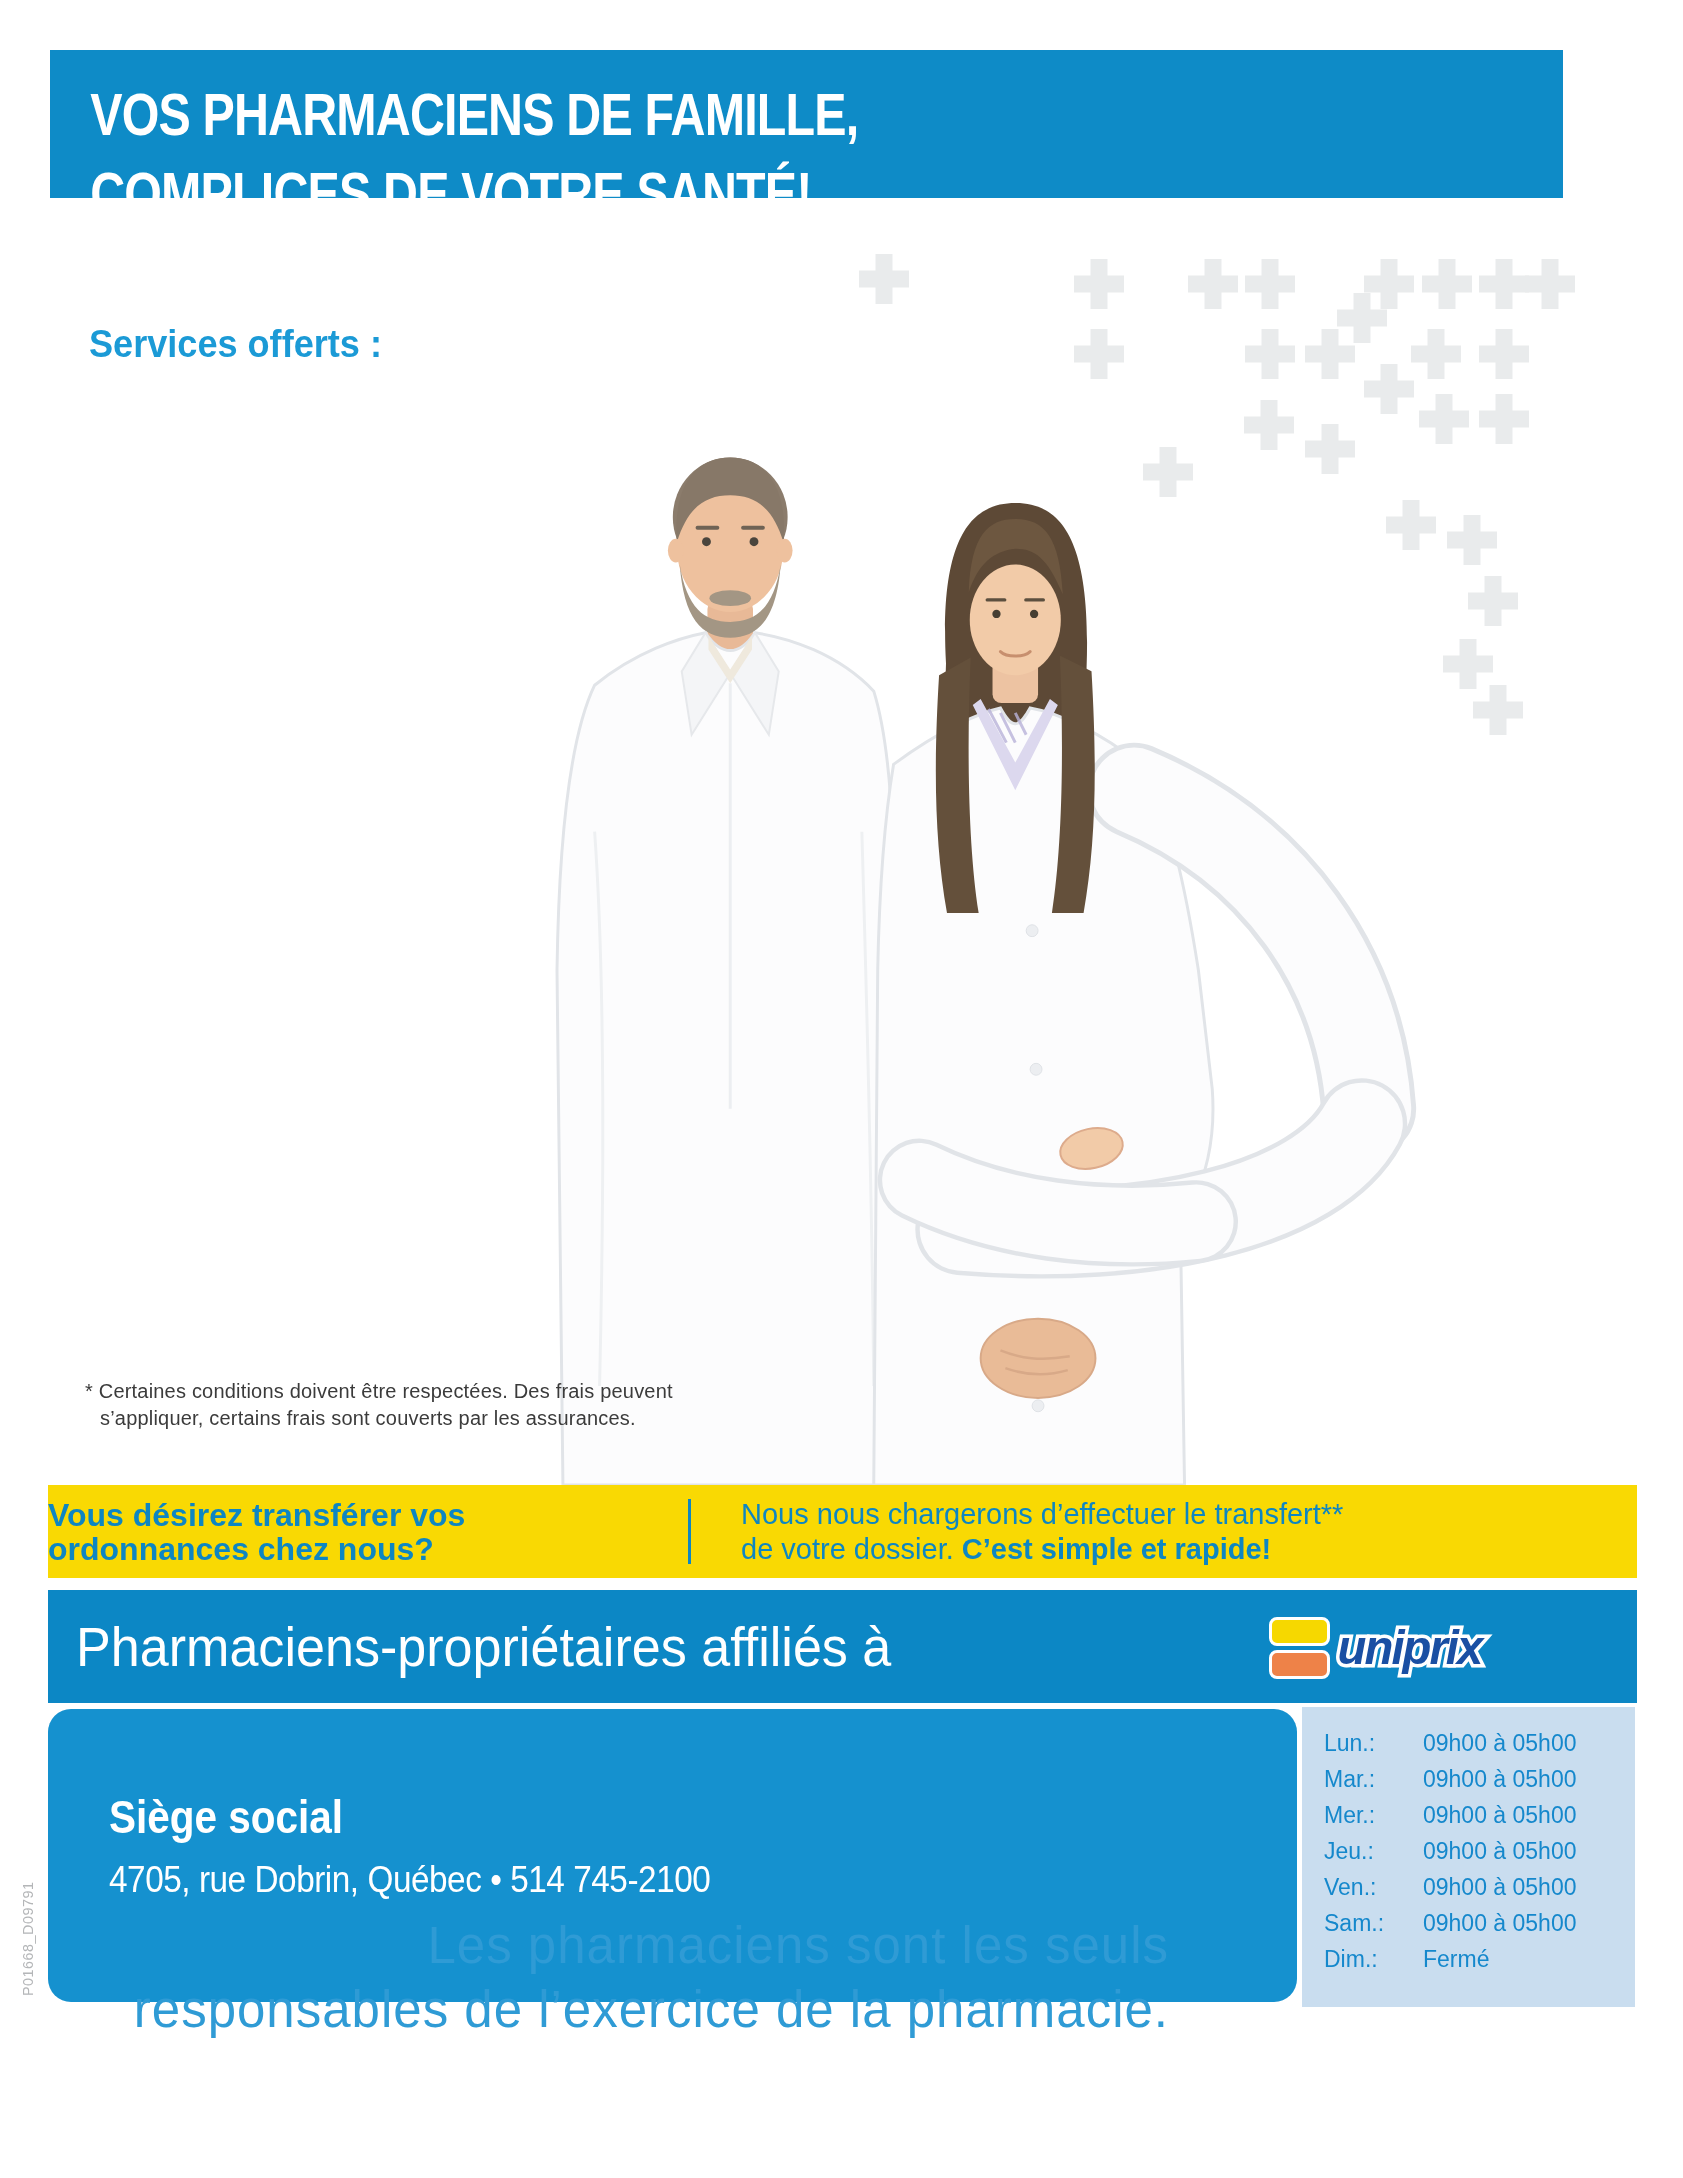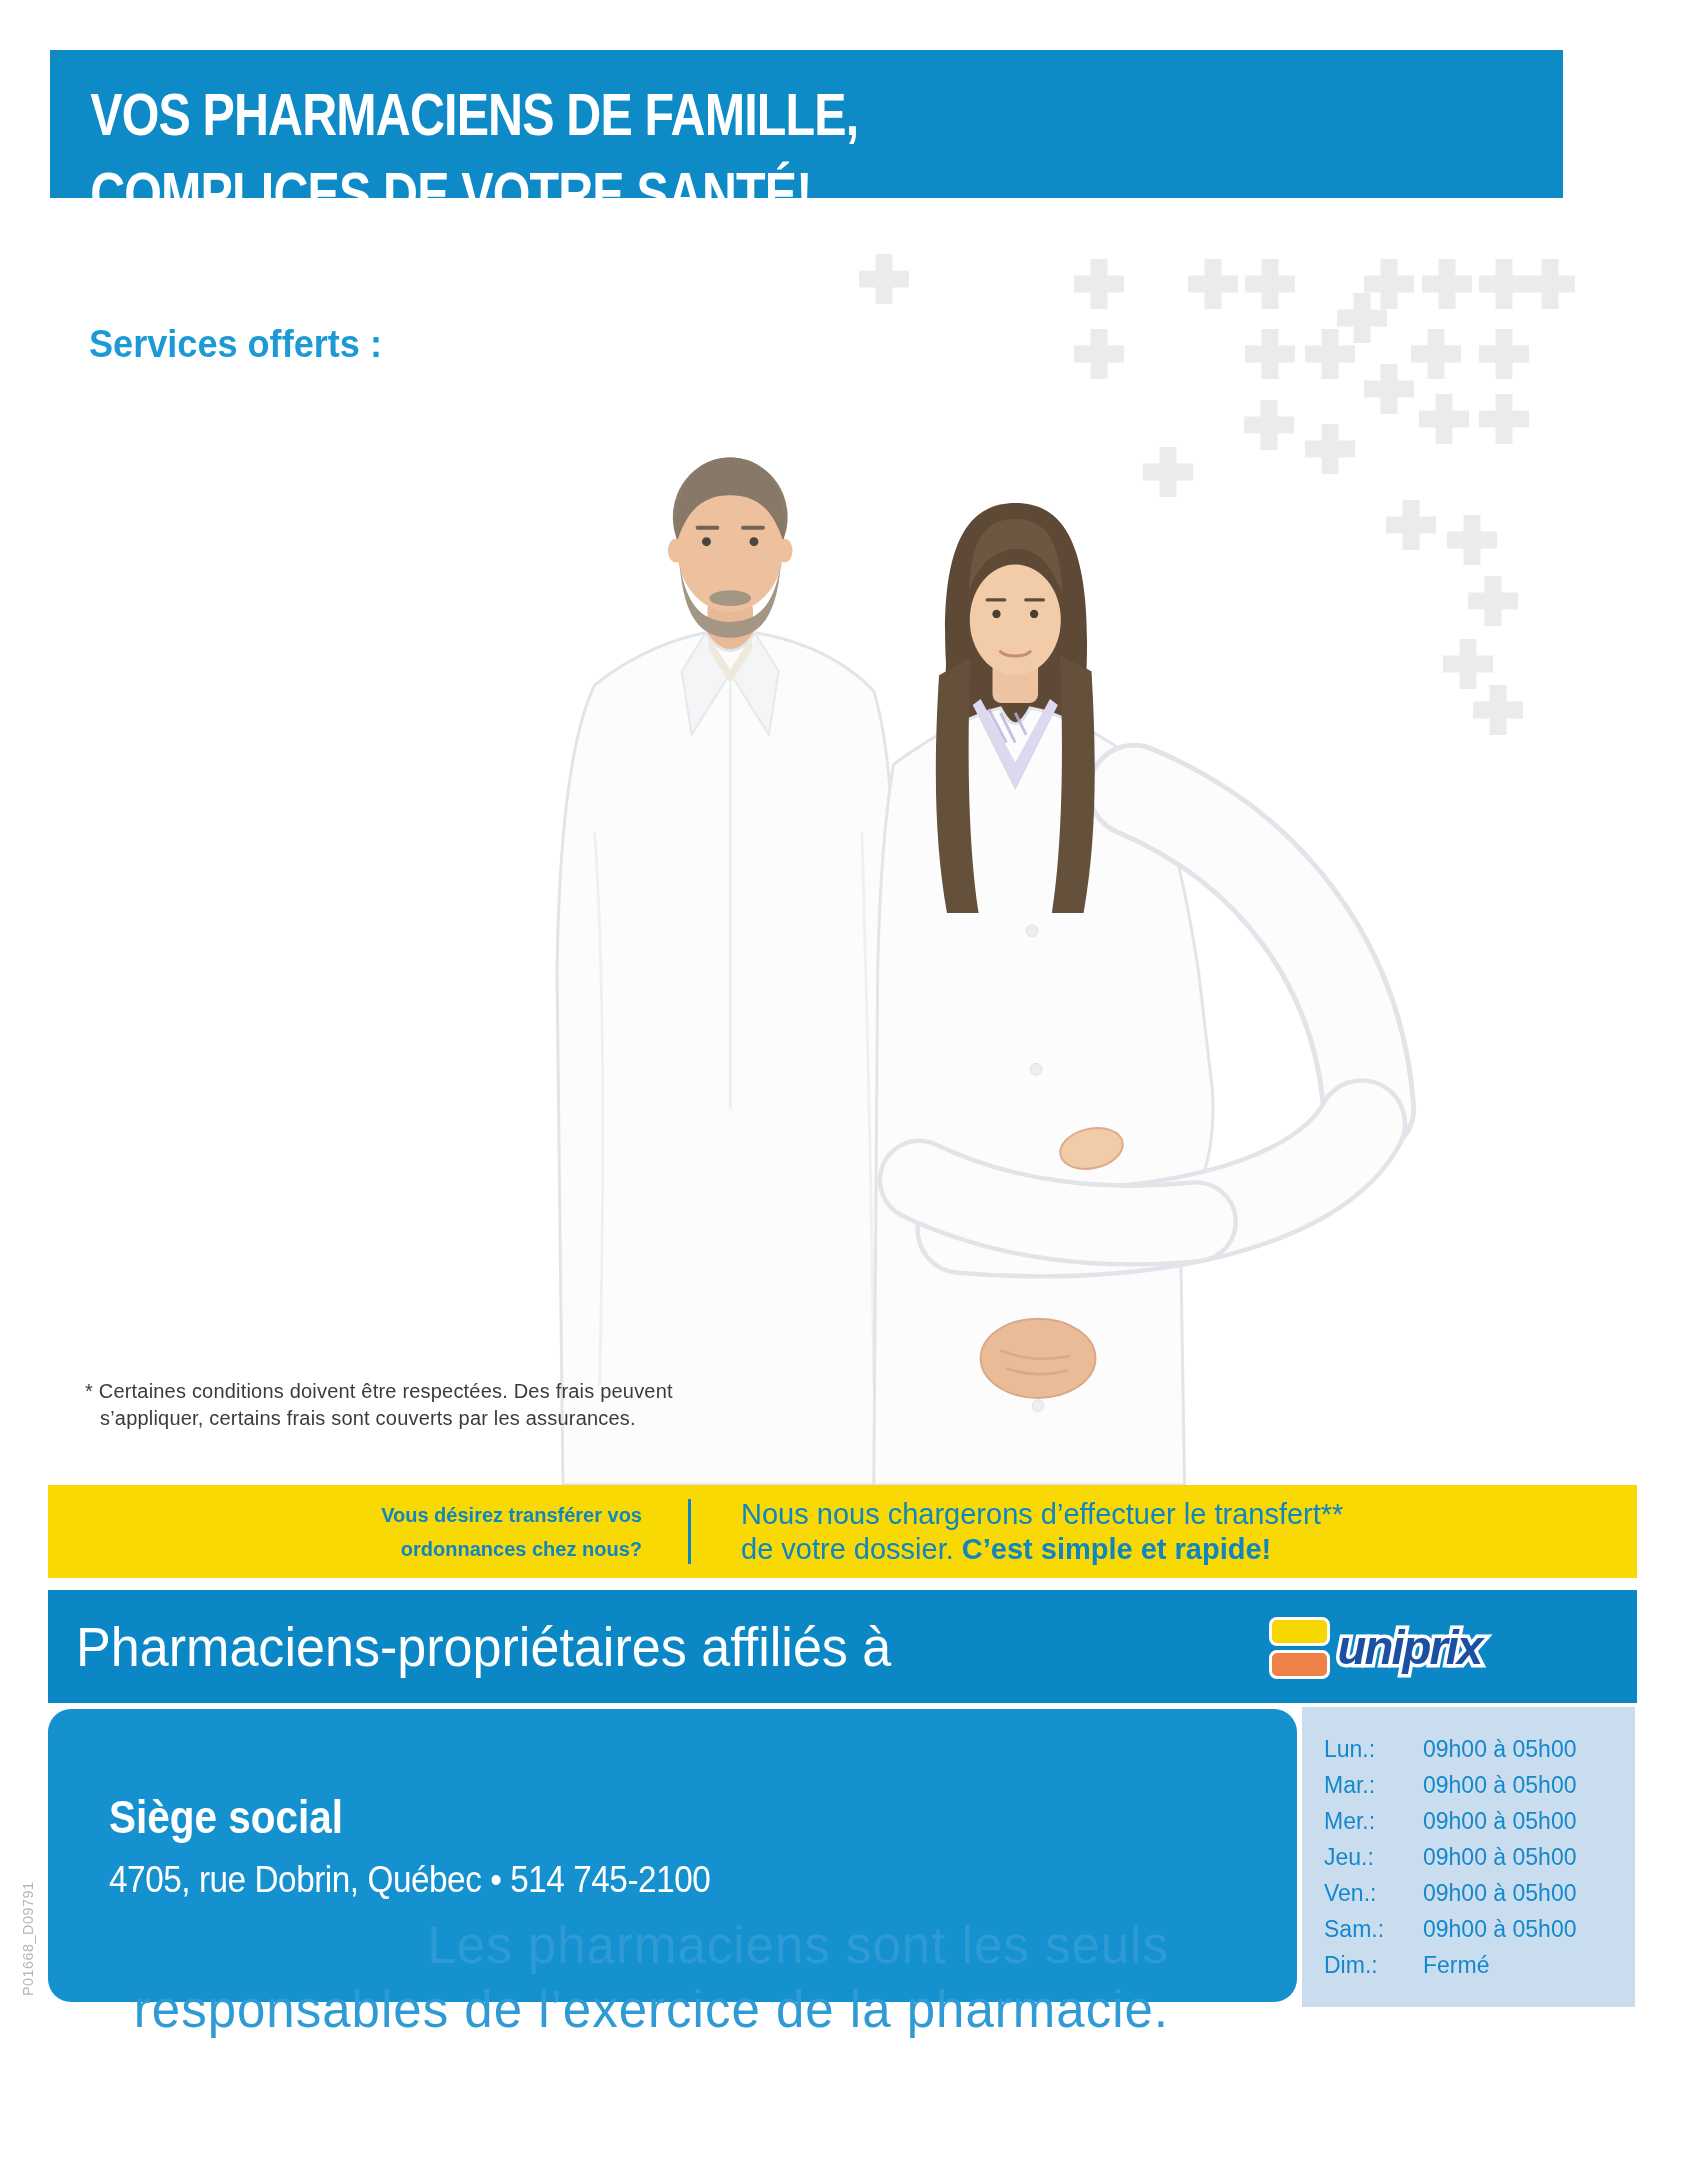--- a/index.html
+++ b/index.html
@@ -28,22 +28,22 @@
 
   
   .disclaimer{left:85px;top:1378px;width:653px;color:#3b3b3b;font-size:20px;
               line-height:27px;letter-spacing:0.2px;}
   .disclaimer .indent{margin-left:15px;}
 
   
   .transfer{left:48px;top:1485px;width:1589px;height:93px;background:#f9d903;}
   .transfer-q{position:absolute;left:0;top:0;width:594px;height:93px;
               display:flex;flex-direction:column;justify-content:center;
-              align-items:flex-end;text-align:right;color:#0e86c2;
-              font-weight:bold;font-size:20px;line-height:34px;}
+              align-items:flex-start;text-align:right;color:#0e86c2;
+              font-weight:bold;font-size:32px;line-height:34px;}
   .transfer-divider{position:absolute;left:640px;top:14px;width:3px;height:65px;
                     background:#0e86c2;}
   .transfer-a{position:absolute;left:693px;top:0;right:20px;height:93px;
               display:flex;flex-direction:column;justify-content:center;
               color:#0e86c2;font-size:29px;line-height:35px;}
   .transfer-a b{font-weight:bold;}
 
   
   .affil{left:48px;top:1590px;width:1589px;height:113px;background:#0c87c5;}
   .affil-label{position:absolute;left:28px;top:0;height:113px;display:flex;
@@ -58,21 +58,21 @@
   
   .store{left:48px;top:1709px;width:1249px;height:293px;background:#1591cf;color:#ffffff;border-radius:23px;}
   .store-name{position:absolute;left:61px;top:81px;font-size:46px;font-weight:bold;
               transform:scaleX(.88);transform-origin:left top;white-space:nowrap;}
   .store-address{position:absolute;left:61px;top:150px;font-size:37px;
                  letter-spacing:-0.5px;transform:scaleX(.9);transform-origin:left top;
                  white-space:nowrap;}
 
   
   .hours{left:1302px;top:1707px;width:333px;height:300px;background:#c9ddef;
-         box-sizing:border-box;padding:24px 0 0 22px;color:#1588cc;font-size:23px;}
+         box-sizing:border-box;padding:18px 0 0 22px;color:#1588cc;font-size:23px;}
   .hours-row{display:flex;height:36px;align-items:center;}
   .hours-day{width:99px;}
   .hours-time{flex:1;}
 
   
   .footer{left:40px;top:1914px;width:1129px;text-align:right;color:#2f9bd5;
           font-size:51px;line-height:64px;font-weight:400;letter-spacing:1px;}
 
   
   .print-code{left:20px;top:1869px;height:127px;writing-mode:vertical-rl;

